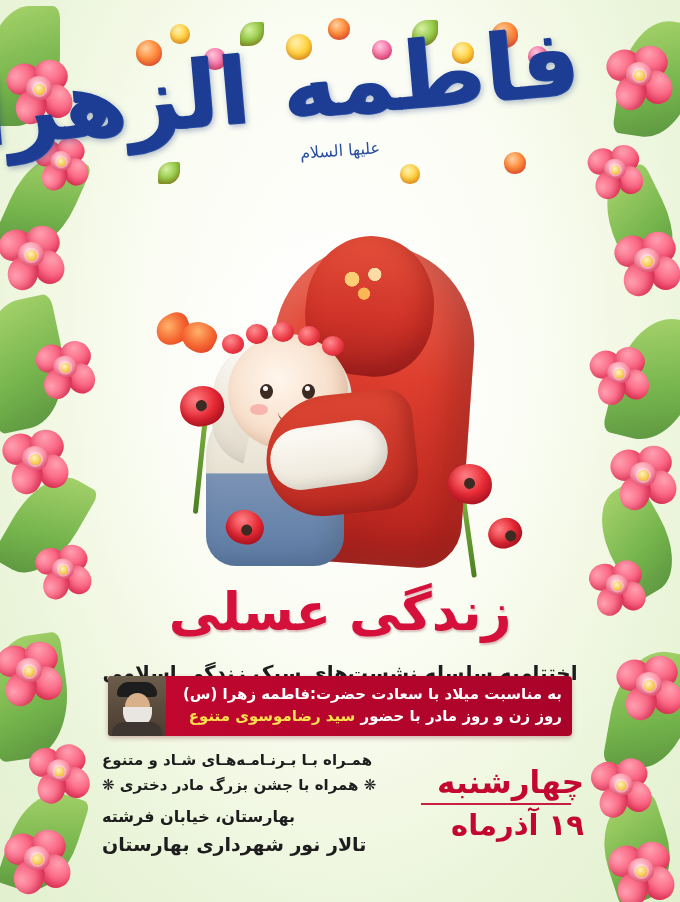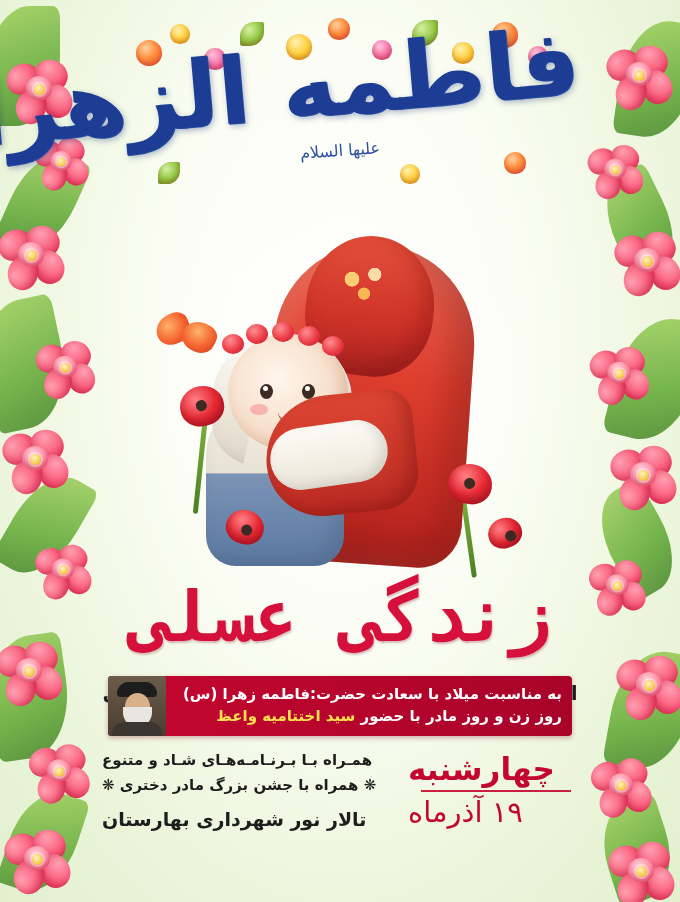--- a/index.html
+++ b/index.html
@@ -290,27 +290,26 @@
   
   .title-block {
     position: absolute;
     left: 100px;
     right: 100px;
     top: 584px;
     text-align: center;
     direction: rtl;
   }
   .main-title {
-    font-size: 70px;
+    font-size: 52px;
     font-weight: 700;
     color: #d4103b;
     letter-spacing: -1px;
     line-height: 1.1;
     text-shadow: 1px 2px 2px rgba(120,0,25,.25);
-    font-family: Liberation Mono, monospace;
   }
   .subtitle {
     margin-top: 20px;
     font-size: 20px;
     font-weight: 700;
     color: #1d1d1d;
     direction: rtl;
   }
 
   .speaker-bar {
@@ -385,40 +384,40 @@
   }
   .footer-row {
     display: flex;
     flex-direction: row;
     align-items: center;
     justify-content: space-between;
     direction: rtl;
   }
   .date-col {
     width: 176px;
-    text-align: left;
+    text-align: right;
     color: #c4072f;
     flex: 0 0 176px;
   }
   .date-weekday {
     font-size: 31px;
     font-weight: 700;
     line-height: 1.1;
     letter-spacing: -1px;
   }
   .date-line {
     margin: 4px auto 4px;
     width: 150px;
     height: 2px;
     background: #c4072f;
     opacity: .9;
   }
   .date-day {
     font-size: 29px;
-    font-weight: 400;
+    font-weight: 700;
     line-height: 1.15;
   }
   .date-time {
     font-size: 23px;
     font-weight: 700;
     margin-top: 2px;
     line-height: 1.2;
   }
   .notes-col {
     flex: 1;
@@ -672,34 +671,35 @@
   <div class="speaker-bar">
     <div class="speaker-photo">
       <div class="turban"></div>
       <div class="face"></div>
       <div class="beard"></div>
       <div class="robe"></div>
     </div>
     <div class="speaker-text">
       <div class="speaker-line1">به مناسبت میلاد با سعادت حضرت:فاطمه زهرا (س)</div>
       <div class="speaker-line2">
-        <span>روز زن و روز مادر با حضور </span><span class="hl">سید اختتامیه واعظ</span>
+        <span>روز زن و روز مادر با حضور </span><span class="hl">سید رضاموسوی متنوع</span>
       </div>
     </div>
   </div>
 
   <div class="footer-block">
     <div class="footer-row">
       <div class="date-col">
         <div class="date-weekday">چهارشنبه</div>
         <div class="date-line"></div>
         <div class="date-day">۱۹ آذرماه</div>
       </div>
       <div class="notes-col">
         <div class="note-line">همـراه بـا بـرنـامـه‌هـای شـاد و متنوع</div>
         <div class="note-line">❋ همراه با جشن بزرگ مادر دختری ❋</div>
         <div class="spacer-row"></div>
+        <div class="venue-line1">بهارستان، خیابان فرشته</div>
         <div class="venue-line2">تالار نور شهرداری بهارستان</div>
       </div>
     </div>
   </div>
 
 </div>
 
 </body></html>

